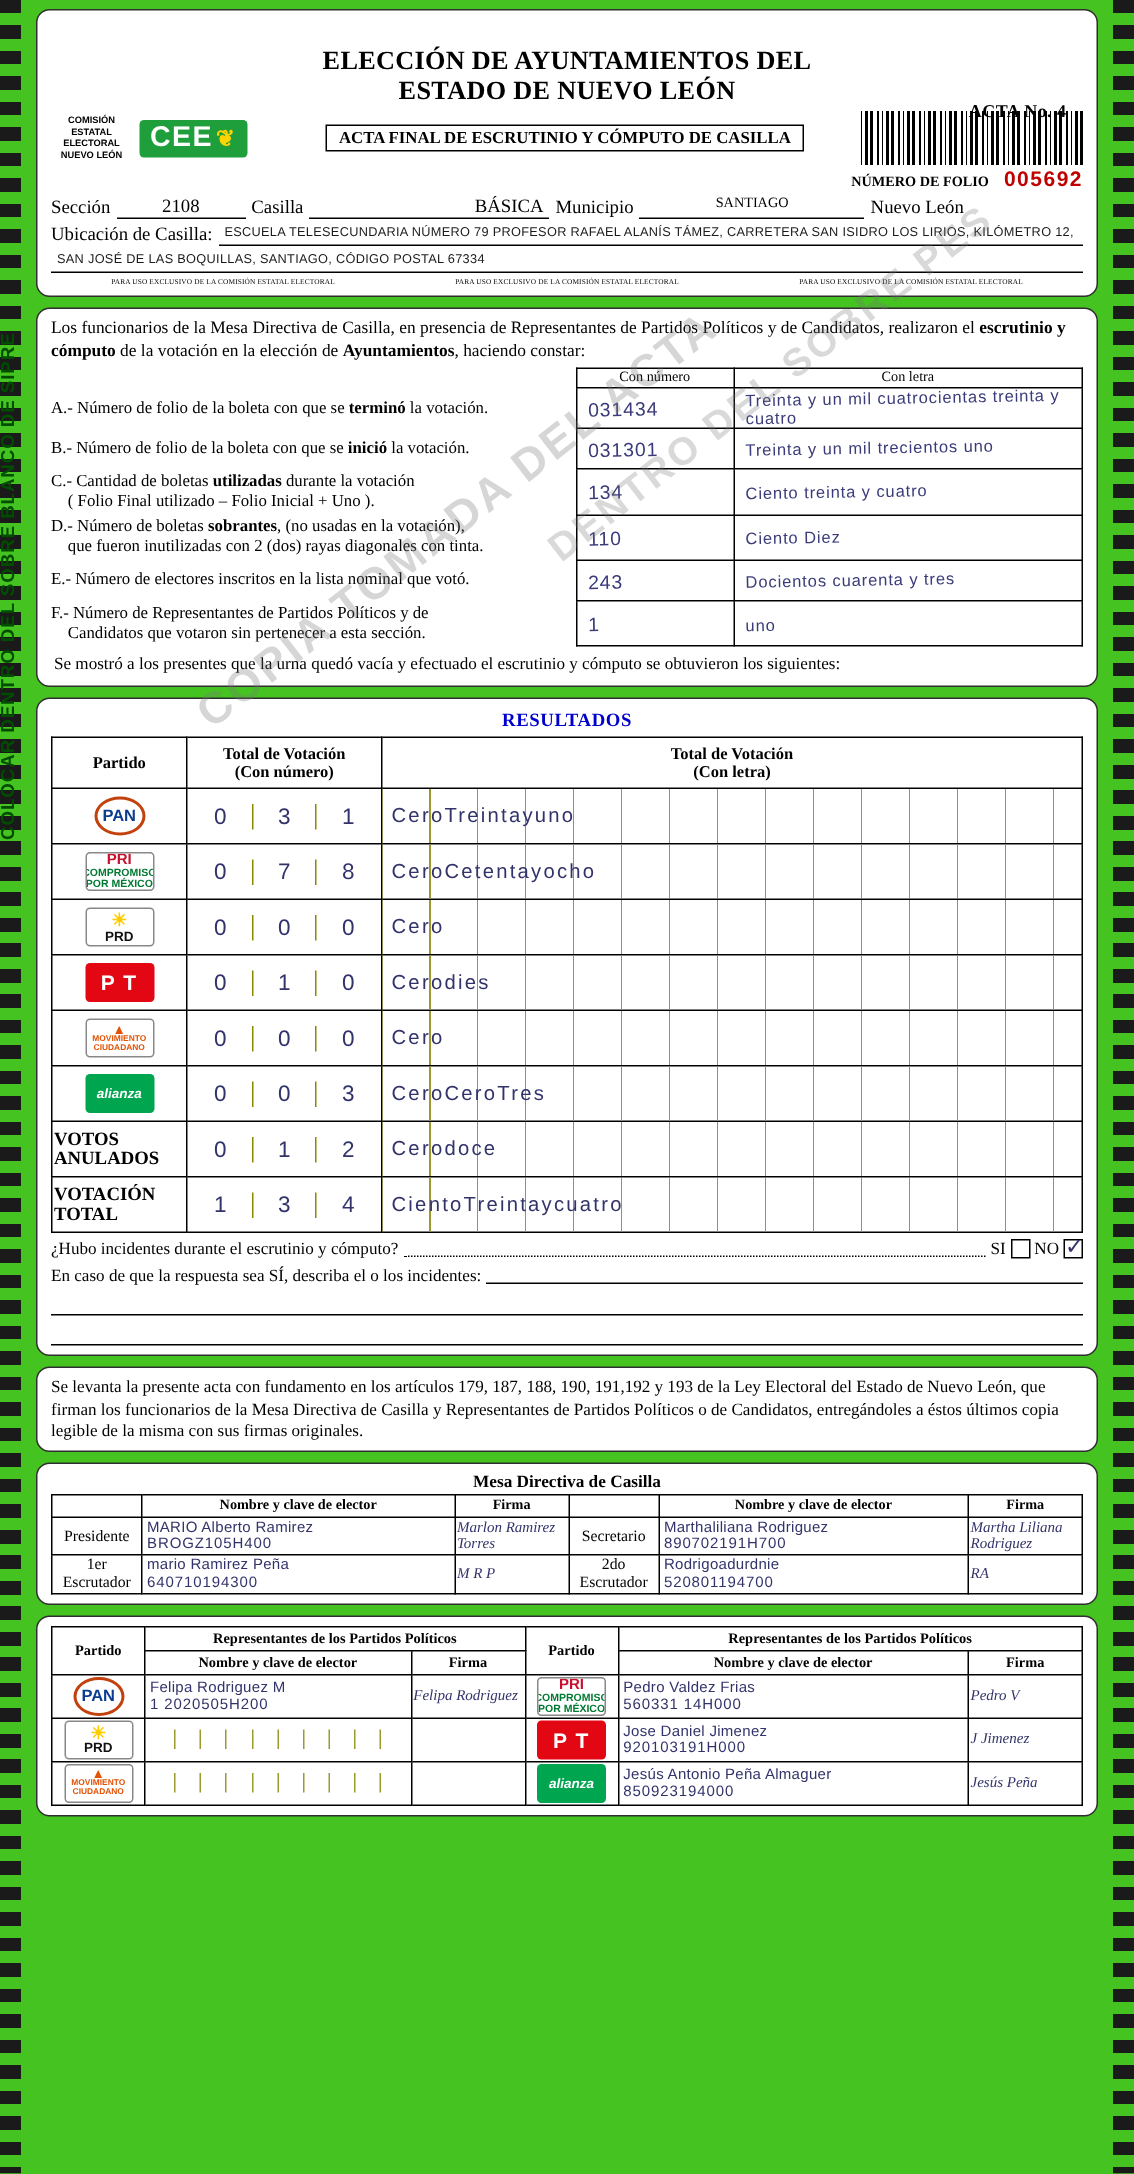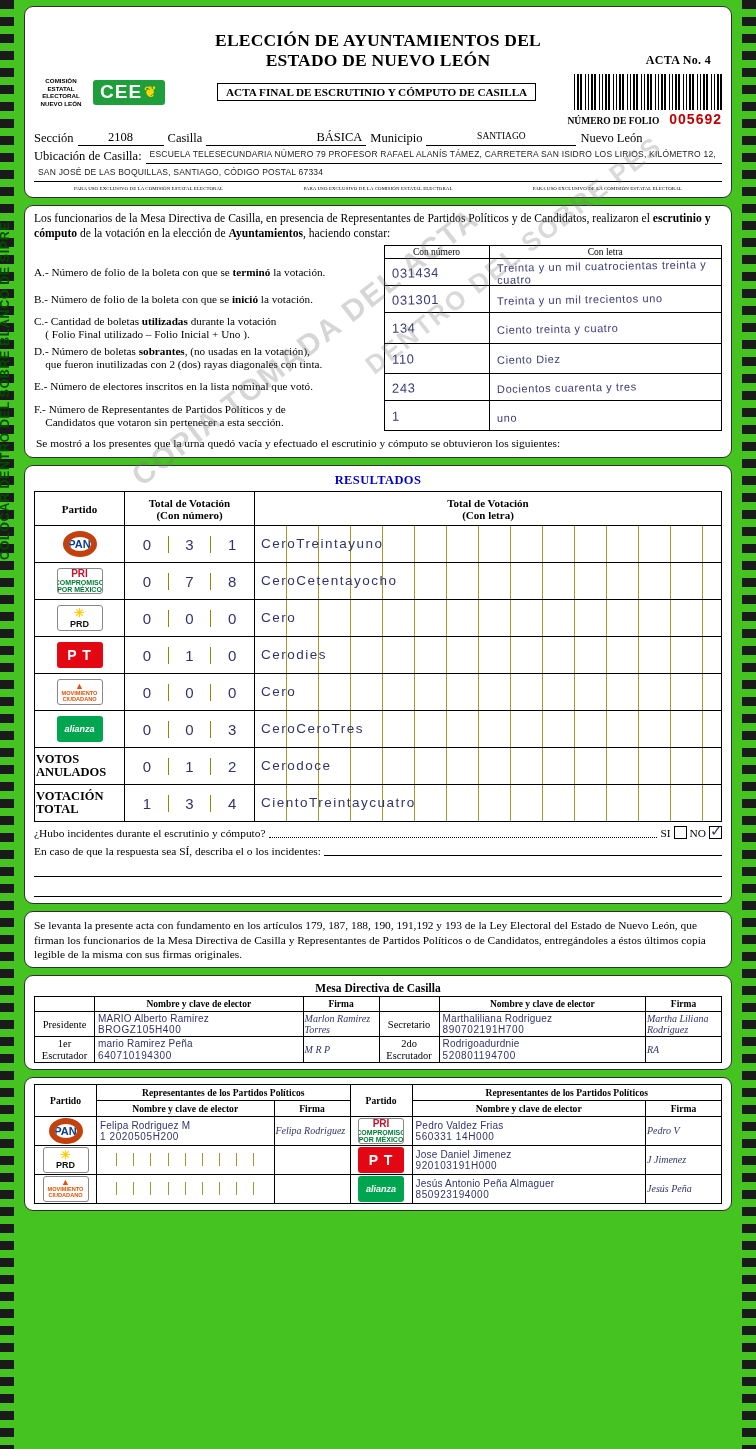--- a/index.html
+++ b/index.html
@@ -32,21 +32,21 @@
     background:#ffffff;
     border:1px solid #2f2f2f;
     border-radius:9px;
     margin:0 8px 7px 8px;
     padding:6px 9px;
     position:relative;
   }
 
   
   .acta-no {
-    position:absolute; right:20px; top:46px;
+    position:absolute; right:20px; top:60px;
     font-weight:bold; font-size:12px; color:#000;
     letter-spacing:.3px;
   }
   .acta-no .num { color:#000; }
 
   .hdr-title {
     text-align:center;
     font-weight:bold;
     font-size:17.5px;
     line-height:1.12;
@@ -158,21 +158,21 @@
   }
   .tot-label { font-weight:bold; font-size:12.5px; line-height:1.05; }
 
   
   .logo {
     width:46px; height:26px; margin:0 auto;
     display:flex; align-items:center; justify-content:center;
     font-family:"Liberation Sans", sans-serif; font-weight:bold;
     font-size:11px; border-radius:3px; overflow:hidden;
   }
-  .logo-pan { border:6px solid #c2410c; border-radius:50%; background:#fff; color:#0b3c8f; width:34px; height:26px;}
+  .logo-pan { border:2px solid #c2410c; border-radius:50%; background:#fff; color:#0b3c8f; width:34px; height:26px;}
   .logo-pri { background:#fff; border:1px solid #888; color:#007a33; font-size:7px; flex-direction:column; line-height:1;}
   .logo-prd { background:#fff; border:1px solid #888; color:#111; font-size:9px; flex-direction:column; line-height:1.05;}
   .logo-pt  { background:#e30613; color:#ffffff; font-size:14px; letter-spacing:1px;}
   .logo-mc  { background:#fff; border:1px solid #888; color:#e35205; font-size:5.6px; flex-direction:column; line-height:1.05;}
   .logo-alianza { background:#00a550; color:#fff; font-size:9px; font-style:italic;}
 
   
   .inc-line { font-size:11.4px; display:flex; align-items:center; gap:3px; margin-top:4px;}
   .dots { flex:1; border-bottom:1px dotted #000; height:10px; }
   .chk { width:13px; height:13px; border:1px solid #000; display:inline-block; position:relative;}

